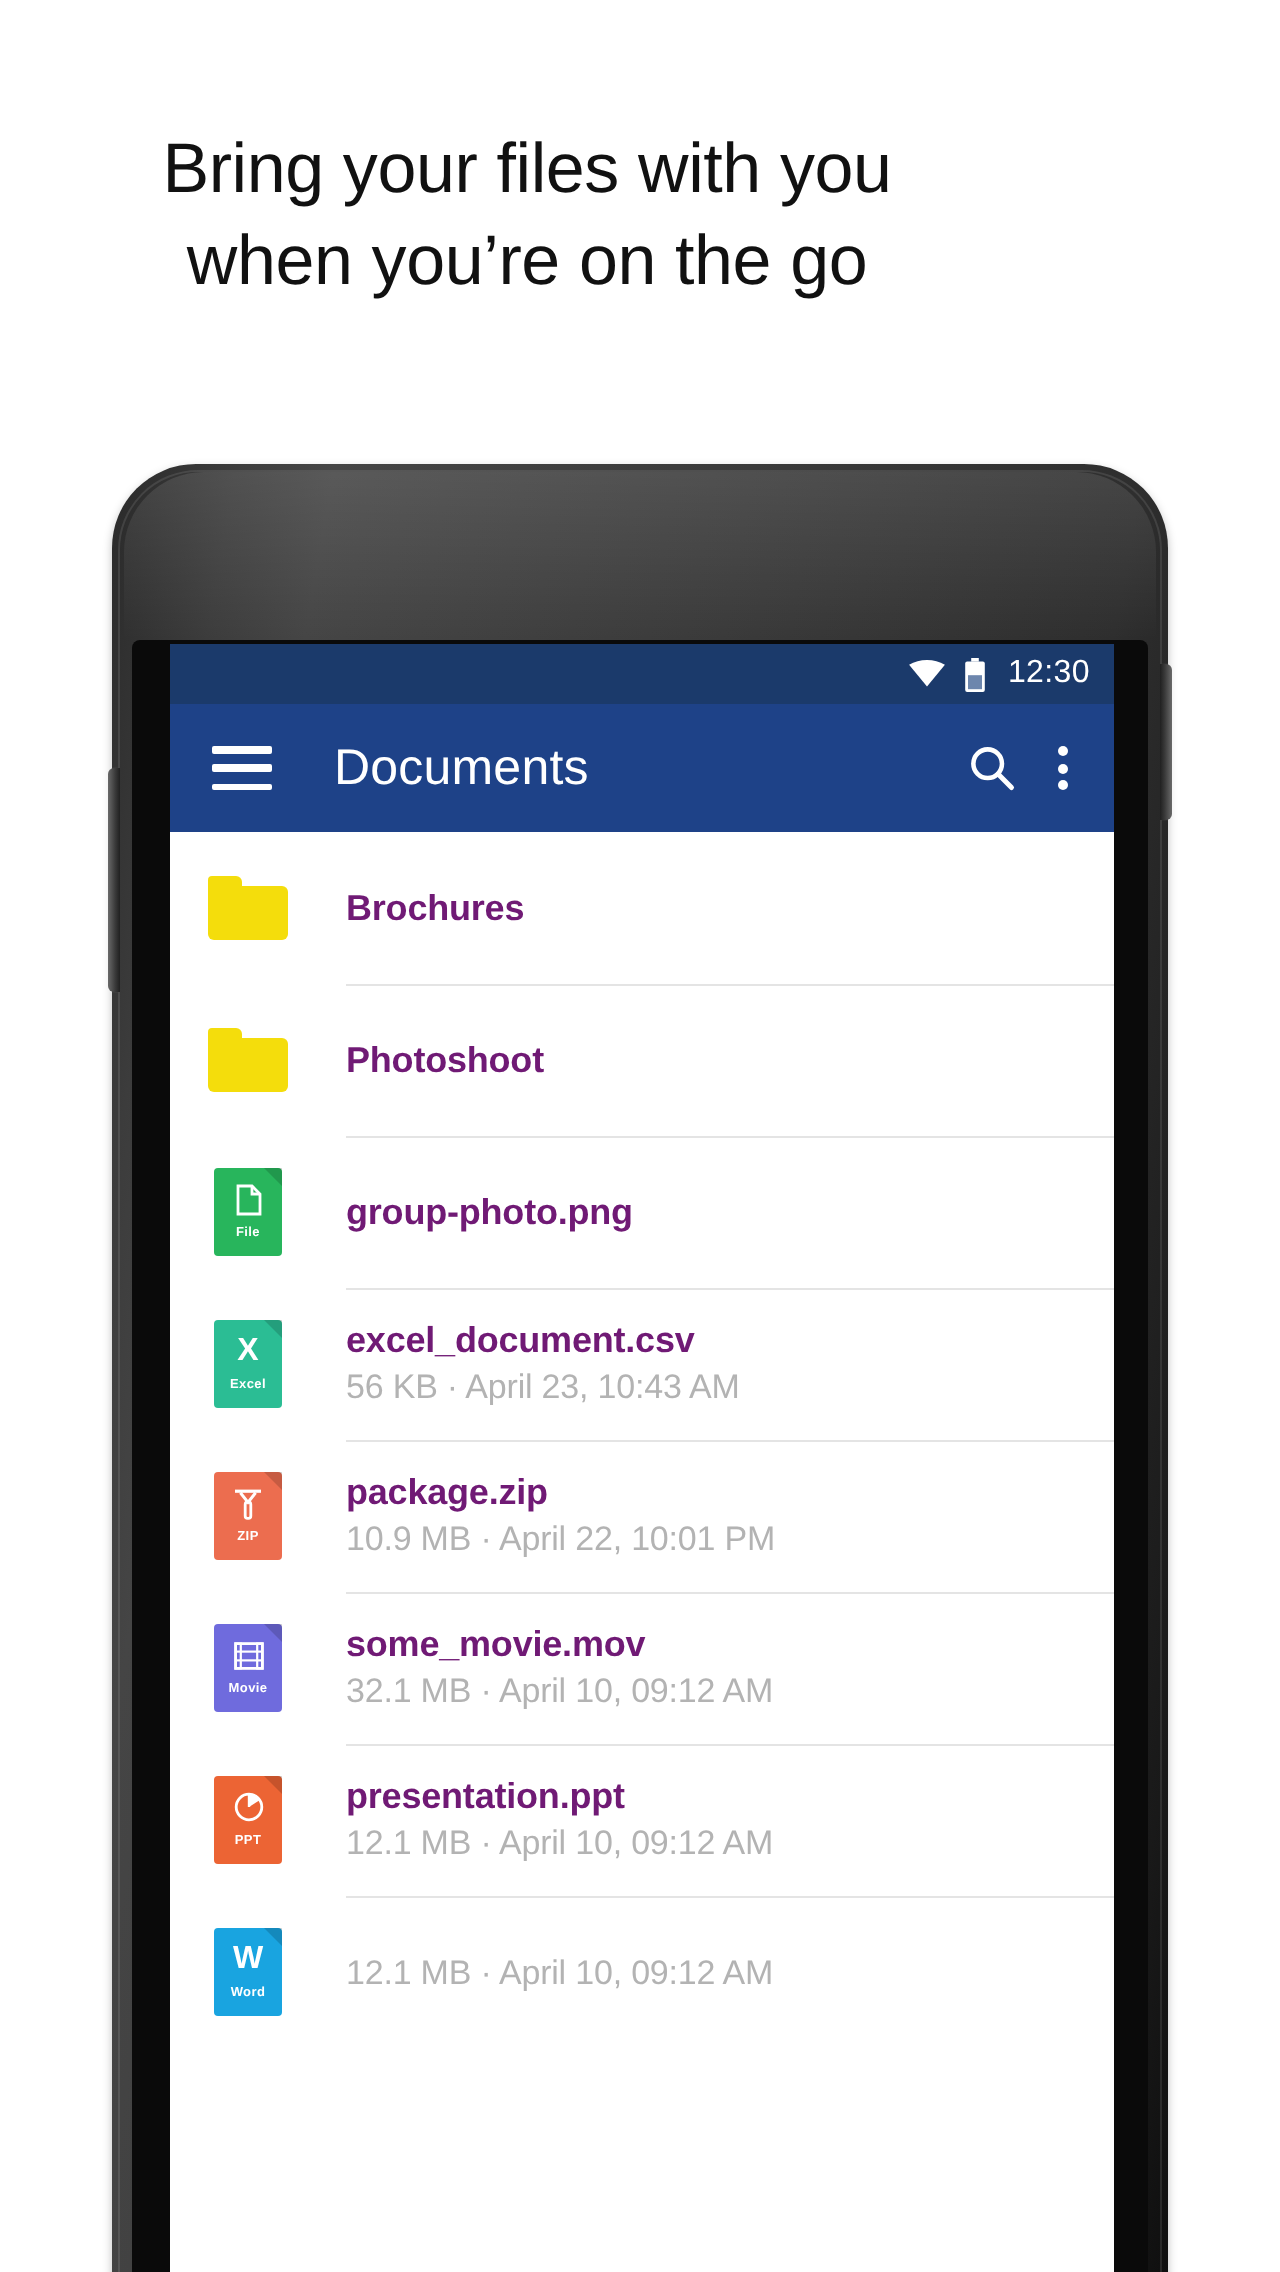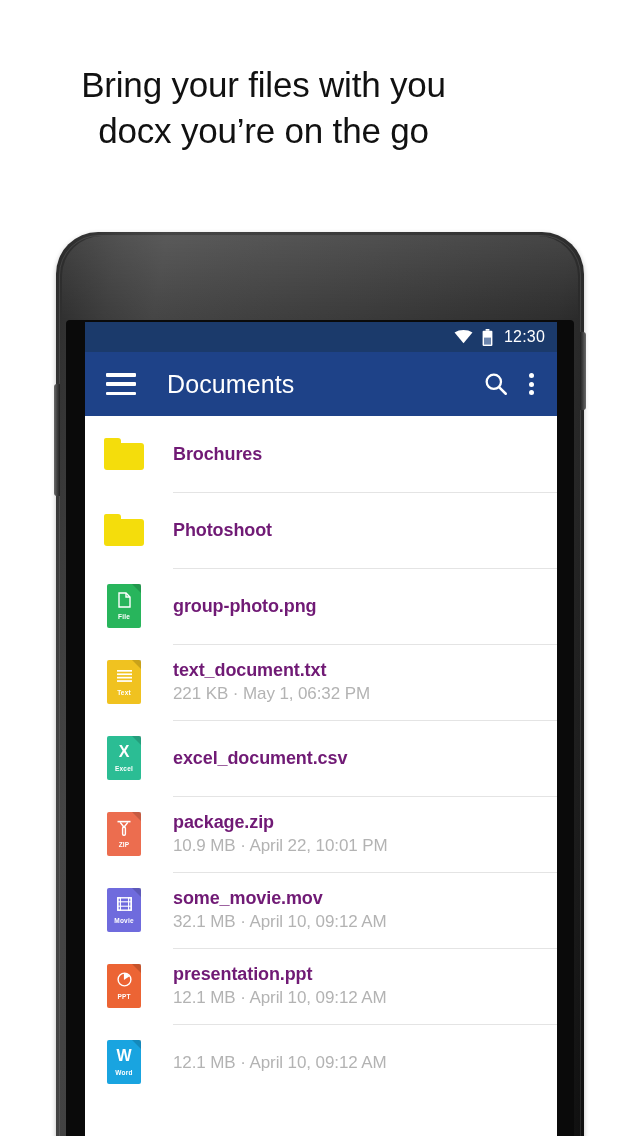--- a/index.html
+++ b/index.html
@@ -335,21 +335,21 @@
     margin-top: 5px;
     letter-spacing: 0.2px;
   }
   .glyph svg { display: block; }
 </style>
 </head>
 <body>
 
 <div class="headline">
   <span class="ln">Bring your files with you</span>
-  <span class="ln">docx you’re on the go</span>
+  <span class="ln">when you’re on the go</span>
 </div>
 
 <div class="device">
   <div class="device-body"></div>
   <div class="bezel-gloss"></div>
   <div class="bezel-outline"></div>
   <div class="faceplate"></div>
 
   <div class="front-camera"></div>
   <div class="speaker"></div>
@@ -428,51 +428,32 @@
               </svg>
             </div>
             <div class="tag">File</div>
           </div>
         </div>
         <div class="row-text">
           <div class="row-title">group-photo.png</div>
         </div>
       </div>
 
-      <div class="row">
-        <div class="row-icon">
-          <div class="ftype" style="background:#f0c220">
-            <div class="fold"></div>
-            <div class="glyph">
-              <svg width="15" height="14" viewBox="0 0 15 14">
-                <rect x="0" y="1" width="15" height="1.7" fill="#ffffff"></rect>
-                <rect x="0" y="4.4" width="15" height="1.7" fill="#ffffff"></rect>
-                <rect x="0" y="7.8" width="15" height="1.7" fill="#ffffff"></rect>
-                <rect x="0" y="11.2" width="15" height="1.7" fill="#ffffff"></rect>
-              </svg>
-            </div>
-            <div class="tag">Text</div>
-          </div>
-        </div>
-        <div class="row-text">
-          <div class="row-title">text_document.txt</div>
-          <div class="row-sub">221 KB · May 1, 06:32 PM</div>
-        </div>
-      </div>
 
       <div class="row">
         <div class="row-icon">
           <div class="ftype" style="background:#2bbd94">
             <div class="fold"></div>
             <div class="glyph">X</div>
             <div class="tag">Excel</div>
           </div>
         </div>
         <div class="row-text">
           <div class="row-title">excel_document.csv</div>
+          <div class="row-sub">56 KB · April 23, 10:43 AM</div>
         </div>
       </div>
 
       <div class="row">
         <div class="row-icon">
           <div class="ftype" style="background:#ec6d4f">
             <div class="fold"></div>
             <div class="glyph">
               <svg width="14" height="16" viewBox="0 0 14 16">
                 <rect x="0.5" y="0.8" width="13" height="1.6" fill="#ffffff"></rect>

